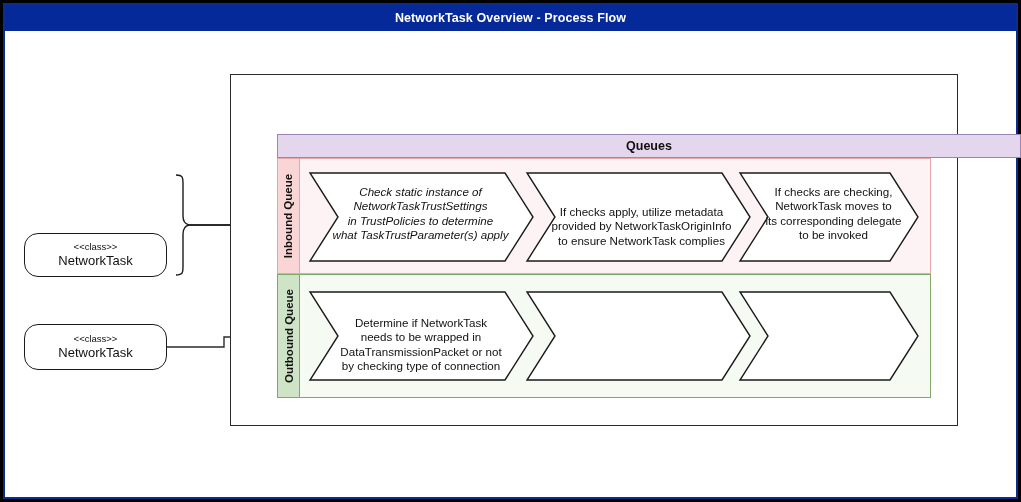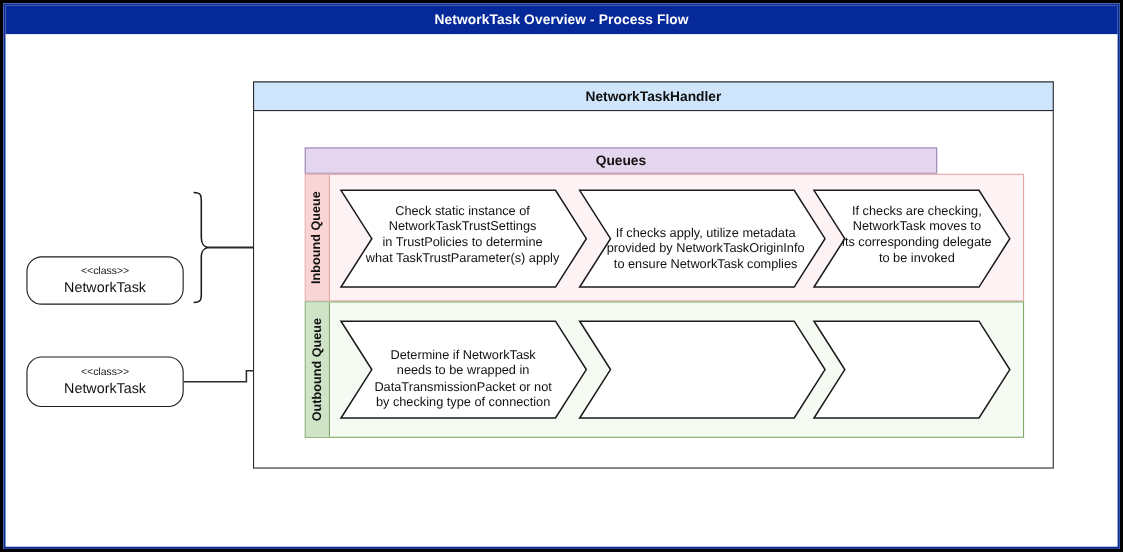--- a/index.html
+++ b/index.html
@@ -107,21 +107,21 @@
   .handler-header-text{
     font-size:12.5px;
     font-weight:bold;
     color:#101010;
   }
 
   
   .queues-header{
     position:absolute;
     left:277px; top:134px;
-    width:575px; height:24px;
+    width:744px; height:24px;
     box-sizing:border-box;
     border:1.2px solid #9a86b5;
     background:#e4d6ec;
     display:flex;
     align-items:center;
     justify-content:center;
   }
   .queues-header-text{
     font-size:12.5px;
     font-weight:bold;
@@ -177,21 +177,21 @@
     position:absolute;
     text-align:center;
     font-size:11.6px;
     color:#111111;
     line-height:1.23;
     pointer-events:none;
     white-space:pre-line;
   }
 
   
-  #ct-in-0{ left:318px; top:185px; width:205px; }
+  #ct-in-0{ left:318px; top:185px; width:205px;font-style:italic; }
   #ct-in-1{ left:534px; top:192px; width:215px;margin-top:13px; }
   #ct-in-2{ left:746px; top:185px; width:175px; }
 
   
   #ct-out-0{ left:316px; top:316px; width:210px; }
   #ct-out-1{ left:535px; top:316px; width:215px; }
   #ct-out-2{ left:748px; top:316px; width:172px; }
 </style>
 </head>
 <body>
@@ -236,23 +236,20 @@
     <g>
       <path d="M189,225 L235,225 L235,216 L273,216" fill="none" stroke="#2b2b2b" stroke-width="1.9" marker-end="url(#arrowhead)"></path>
     </g>
 
     <g>
       <path d="M167,347 L224,347 L224,337 L273,337" fill="none" stroke="#2b2b2b" stroke-width="1.4" marker-end="url(#arrowhead)"></path>
     </g>
   </svg>
 
   <div class="handler"></div>
-  <div class="handler-header">
-    <span class="handler-header-text">NetworkTaskHandler</span>
-  </div>
 
   <div class="queues-header">
     <span class="queues-header-text">Queues</span>
   </div>
 
   <div class="queue-row" id="row-inbound">
     <div class="queue-label" id="label-inbound">
       <span>Inbound Queue</span>
     </div>
   </div>

